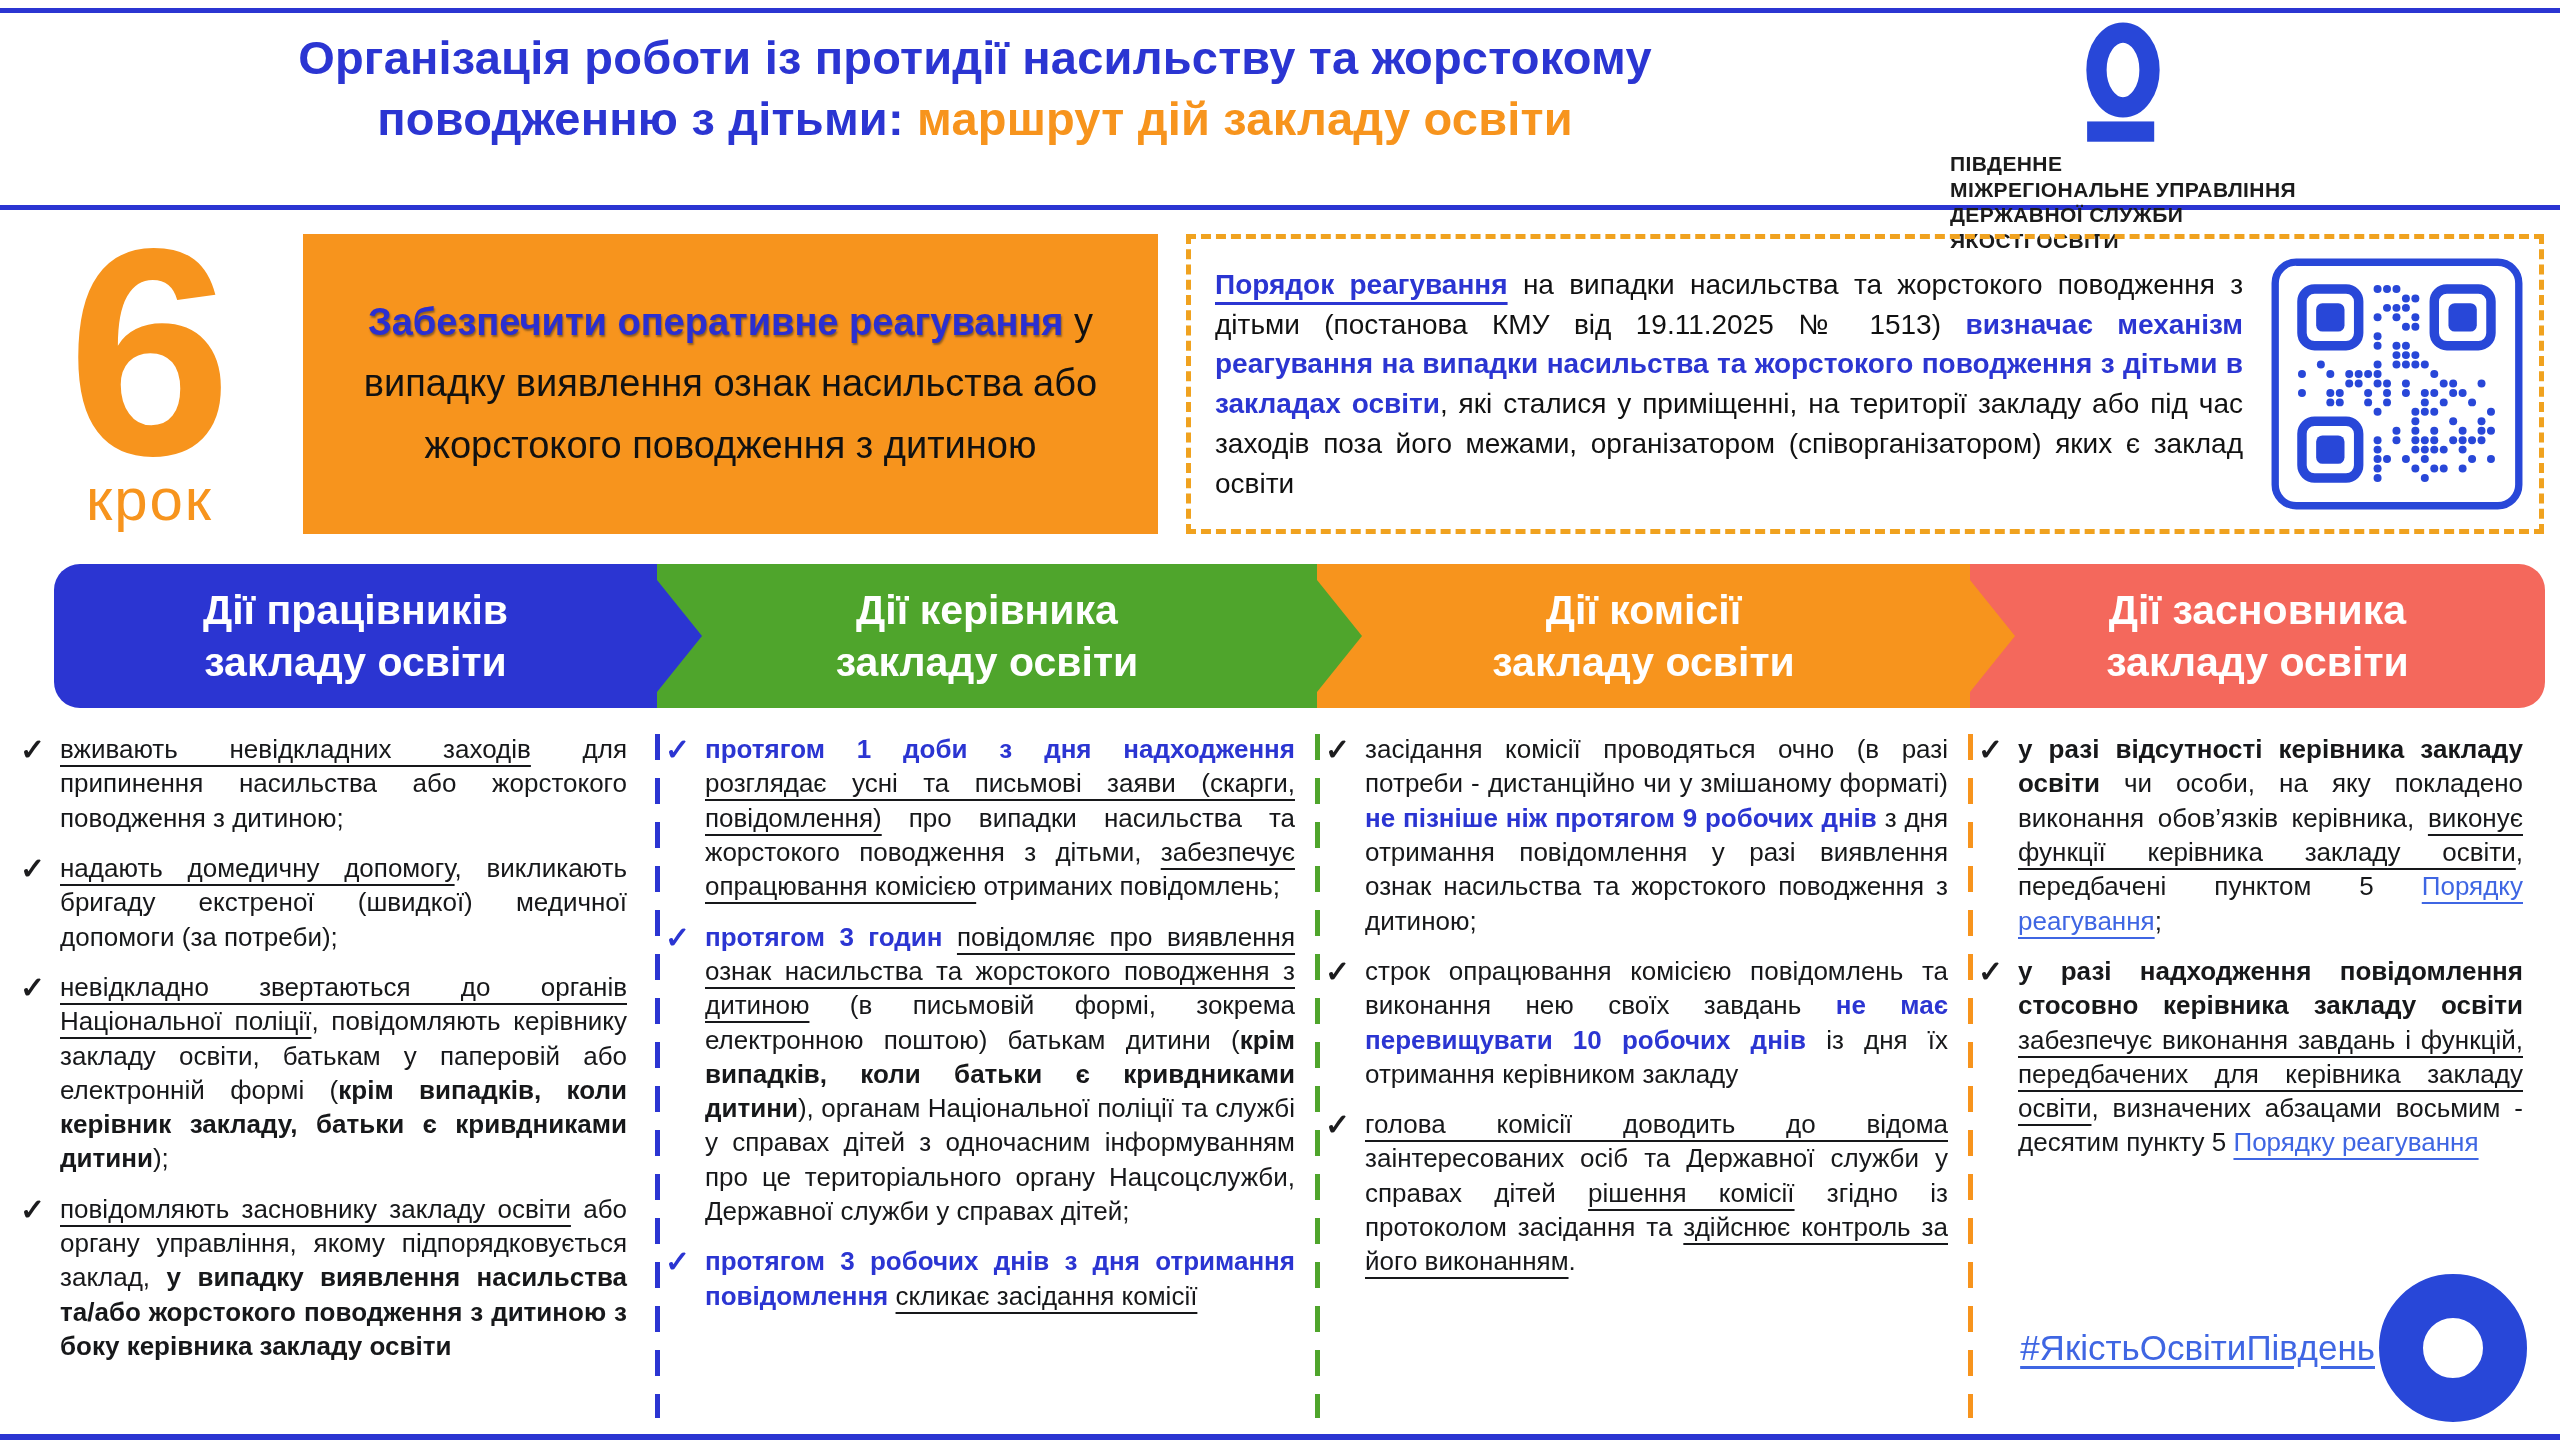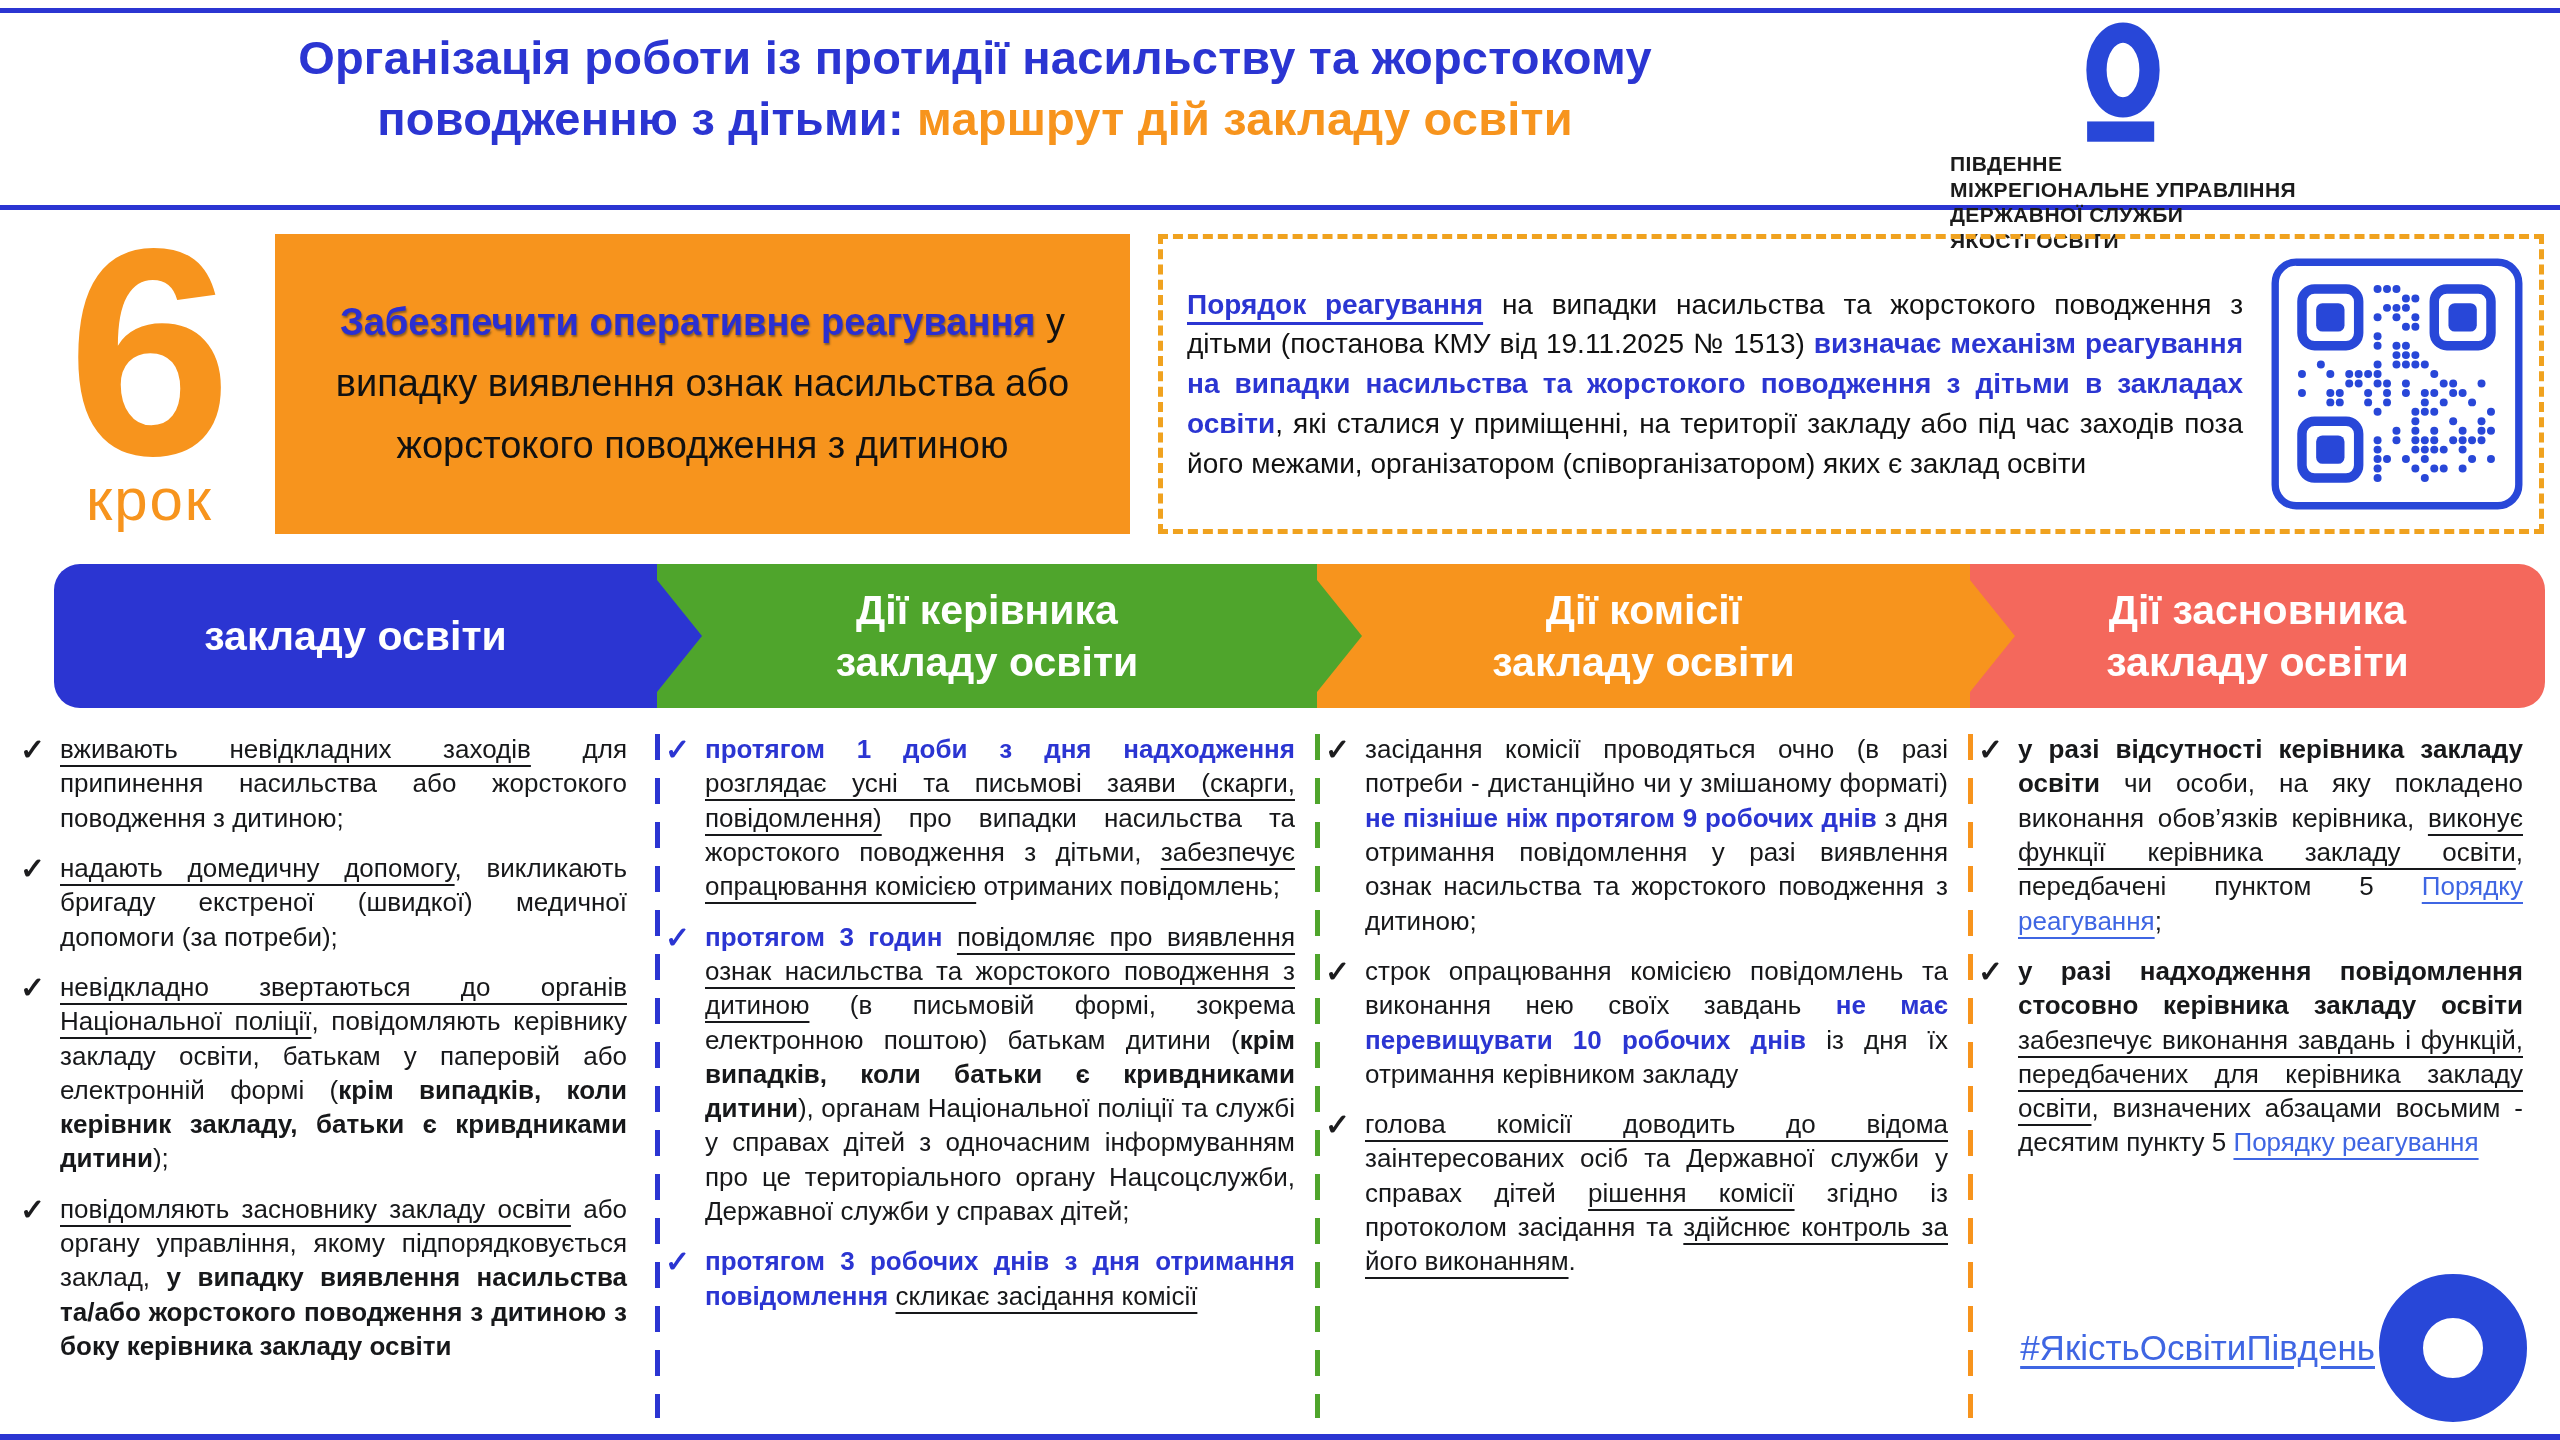--- a/index.html
+++ b/index.html
@@ -18,21 +18,21 @@
   .t2 .orange{color:var(--c-orange);}
   .brand{display:flex;align-items:center;gap:4px;padding-top:8px;flex-direction:column;}
   .brand-mark{width:78px;height:126px;flex:none;}
   .brand-text{font-size:21px;font-weight:bold;color:#1b1b1b;line-height:1.22;letter-spacing:.4px;}
   
   .step-row{display:flex;margin-top:24px;padding:0 16px 0 52px;height:300px;gap:28px;}
   .step-num{width:195px;text-align:center;color:var(--c-orange);}
   .step-num .n{font-size:295px;font-weight:bold;line-height:.8;}
   .step-num .k{font-size:60px;font-weight:normal;line-height:1;margin-top:0;letter-spacing:2px;}
   .step-box{width:855px;box-sizing:border-box;background:var(--c-orange);display:flex;align-items:center;
-            justify-content:center;text-align:center;padding:18px 44px;font-size:38px;line-height:1.62;color:#111;}
+            justify-content:center;text-align:center;padding:18px 44px;font-size:38px;line-height:1.62;color:#111;margin-left:28px;}
   .step-box .hl{color:#2b2fd0;font-weight:bold;text-shadow:1px 2px 2px rgba(40,40,40,.5);}
   .notice{flex:1;border:5px dashed var(--c-dash);box-sizing:border-box;display:flex;gap:28px;
           padding:10px 16px 10px 24px;align-items:center;}
   .notice-text{flex:1;font-size:28px;line-height:1.42;text-align:justify;color:#111;}
   .qr{width:252px;height:252px;flex:none;}
   
   .sg-b{font-weight:bold;}
   .sg-u{text-decoration:underline;text-decoration-thickness:2px;text-underline-offset:7px;}
   .sg-bb{color:var(--c-blue);font-weight:bold;}
   .sg-bbu{color:var(--c-blue);font-weight:bold;text-decoration:underline;
@@ -216,20 +216,21 @@
           <circle cx="182.5" cy="200.5" r="3.8" fill="#2847d8"></circle>
           <circle cx="101.5" cy="209.5" r="3.8" fill="#2847d8"></circle>
           <circle cx="146.5" cy="209.5" r="3.8" fill="#2847d8"></circle>
         </svg>
     </div>
   </section>
 
   <section class="columns">
     <div class="col col0">
       <div class="ribbon">
+        <span>Дії працівників</span>
         <span>закладу освіти</span>
       </div>
       <div class="col-list">
           <div class="item"><span class="check" style="color: rgb(28, 28, 30);">✓</span><span class="sg-u">вживають невідкладних заходів</span><span class="sg-n"> для припинення насильства або жорстокого поводження з дитиною;</span></div>
           <div class="item"><span class="check" style="color: rgb(28, 28, 30);">✓</span><span class="sg-u">надають домедичну допомогу</span><span class="sg-n">, викликають бригаду екстреної (швидкої) медичної допомоги (за потреби);</span></div>
           <div class="item"><span class="check" style="color: rgb(28, 28, 30);">✓</span><span class="sg-u">невідкладно звертаються до органів Національної поліції</span><span class="sg-n">, повідомляють керівнику закладу освіти, батькам у паперовій або електронній формі (</span><span class="sg-b">крім випадків, коли керівник закладу, батьки є кривдниками дитини</span><span class="sg-n">);</span></div>
           <div class="item"><span class="check" style="color: rgb(28, 28, 30);">✓</span><span class="sg-u">повідомляють засновнику закладу освіти</span><span class="sg-n"> або органу управління, якому підпорядковується заклад, </span><span class="sg-b">у випадку виявлення насильства та/або жорстокого поводження з дитиною з боку керівника закладу освіти</span></div>
         </div>
     </div>
     <div class="col col1">

